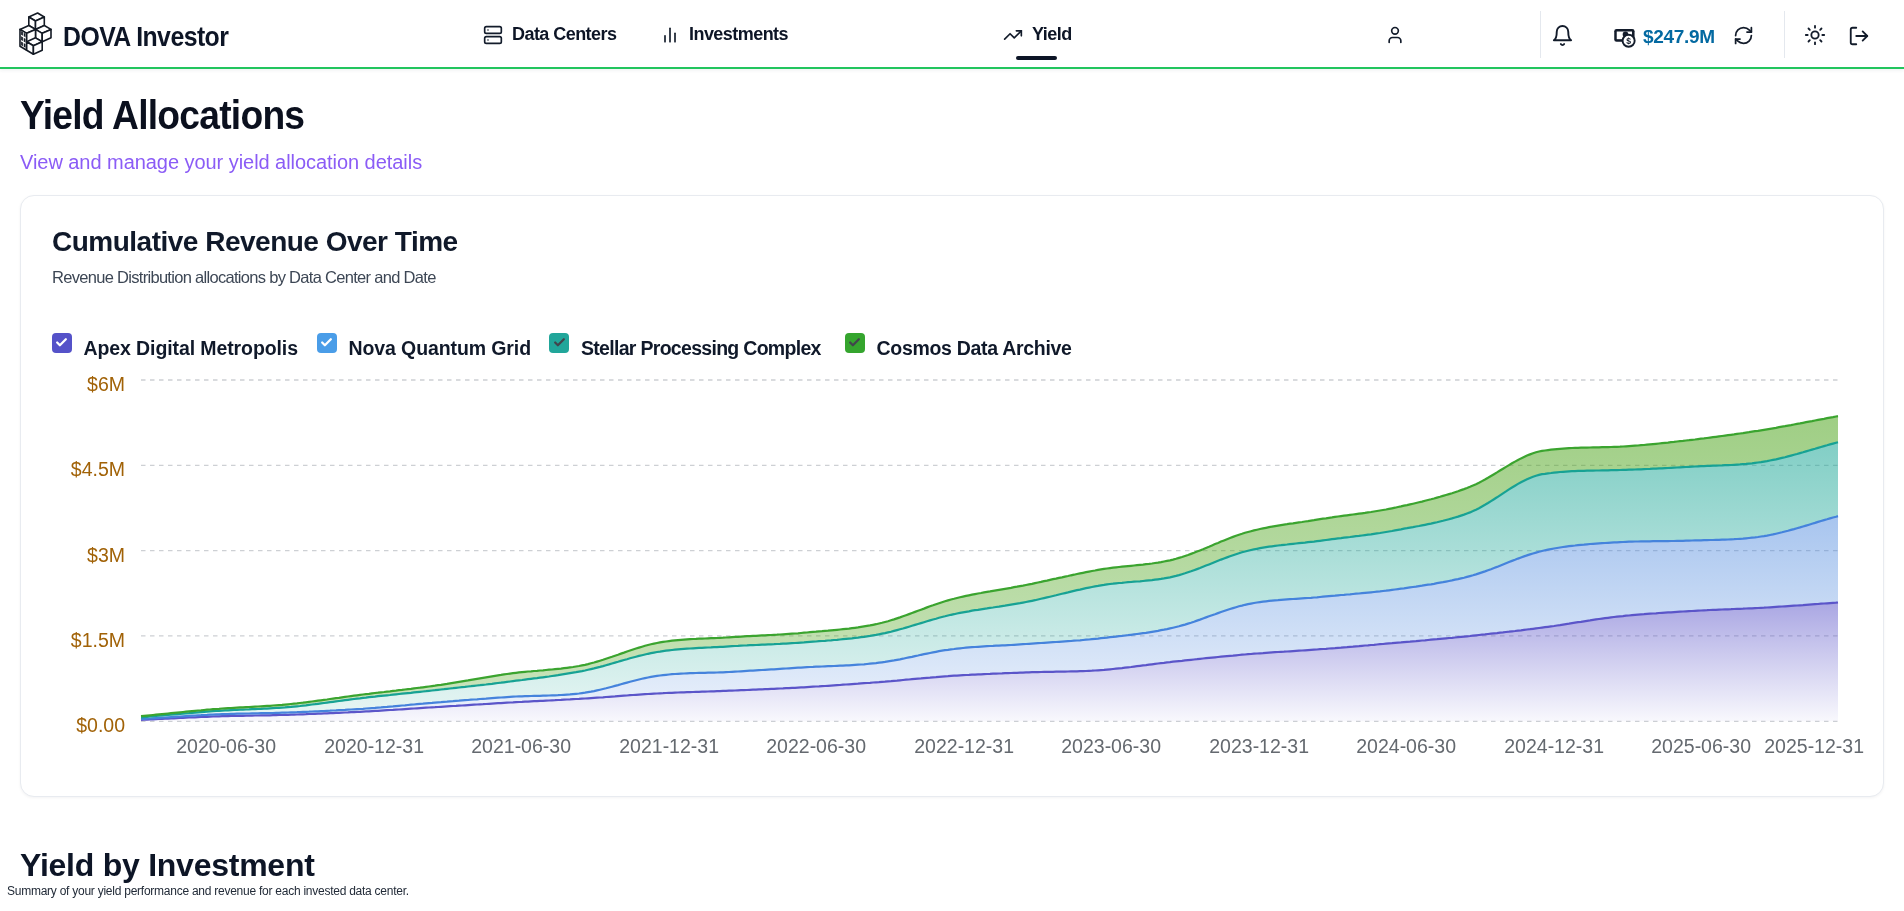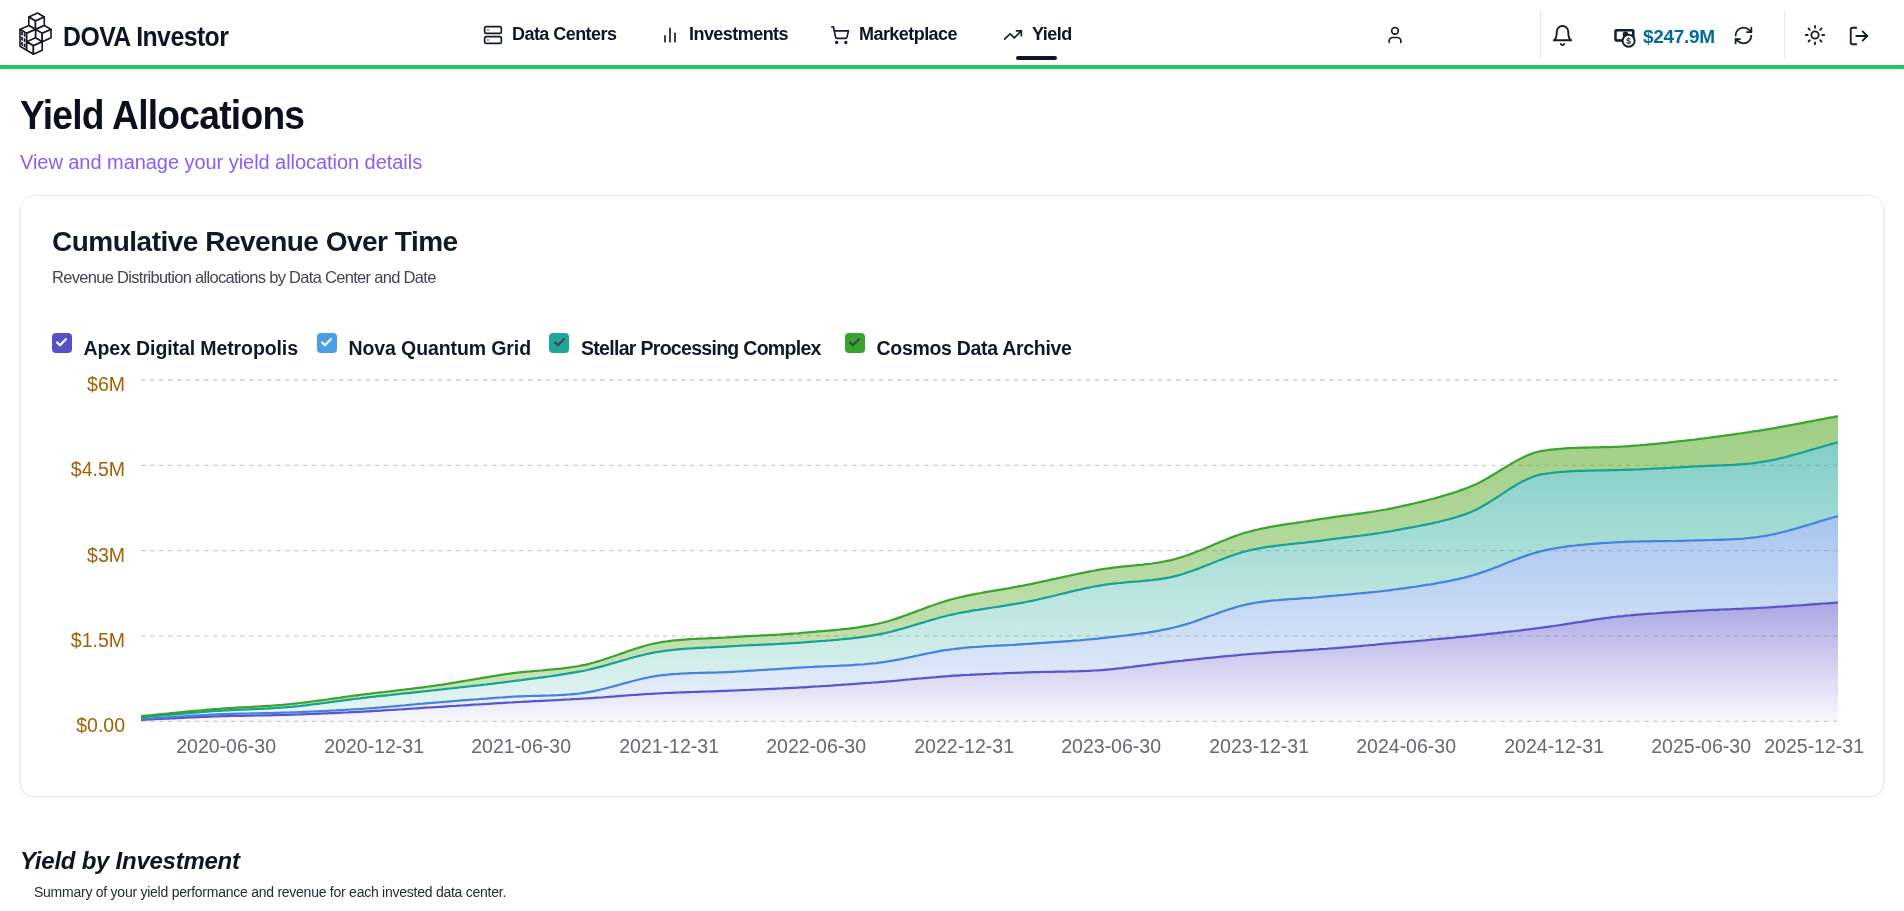--- a/index.html
+++ b/index.html
@@ -1,18 +1,18 @@
 <!DOCTYPE html>
 <html><head><meta charset="utf-8"><title>DOVA Investor</title>
 <style>
 * { margin:0; padding:0; box-sizing:border-box; }
 html,body { width:1904px; height:911px; background:#fff; font-family:"Liberation Sans",sans-serif; color:#131c2b; overflow:hidden; }
 .abs { position:absolute; }
 
-.header { position:absolute; left:0; top:0; width:1904px; height:69px; background:#fff; border-bottom:4px solid #22c55e; box-shadow:0 2px 3px rgba(25,35,60,0.05); z-index:5; }
+.header { position:absolute; left:0; top:0; width:1904px; height:69px; background:#fff; border-bottom:2px solid #22c55e; box-shadow:0 2px 3px rgba(25,35,60,0.05); z-index:5; }
 .brand { position:absolute; left:63px; top:22px; font-size:27px; font-weight:bold; letter-spacing:-0.6px; color:#0d1526; transform:scaleX(0.92); transform-origin:left center; white-space:nowrap; }
 .nav { position:absolute; top:0; height:69px; display:flex; align-items:center; gap:9px; font-size:18px; font-weight:bold; color:#0d1526; letter-spacing:-0.55px; white-space:nowrap; }
 .nav svg { flex:0 0 auto; }
 .yield-underline { position:absolute; left:1016px; top:55.5px; width:41px; height:4px; border-radius:2px; background:#0d1526; }
 .sep { position:absolute; top:11px; width:1px; height:47px; background:#e4e8ee; }
 .uname { position:absolute; left:1413px; top:0; height:69px; display:flex; align-items:center; font-size:18.5px; font-weight:bold; letter-spacing:-0.65px; color:#0d1526; }
 .cash { position:absolute; left:1643px; top:0; height:74px; display:flex; align-items:center; font-size:19px; font-weight:bold; letter-spacing:-0.3px; color:#0369a1; }
 
 .h1 { position:absolute; left:20px; top:93px; font-size:40px; font-weight:bold; letter-spacing:-0.8px; color:#0b101e; transform:scaleX(0.93); transform-origin:left center; white-space:nowrap; }
 .h1sub { position:absolute; left:20px; top:151px; font-size:20px; letter-spacing:-0.05px; color:#8b5cf6; }
@@ -22,22 +22,22 @@
 .csub { position:absolute; left:52px; top:268px; font-size:16.5px; letter-spacing:-0.7px; color:#3d4755; }
 
 .litem { position:absolute; top:325px; display:flex; align-items:center; gap:12px; }
 .cb { width:20px; height:20px; border-radius:4px; display:flex; align-items:center; justify-content:center; }
 .ltxt { font-size:19.5px; font-weight:bold; color:#10192a; white-space:nowrap;margin-top:12px; }
 
 .chart { position:absolute; left:20px; top:360px; }
 .ylab { position:absolute; right:1779px; width:100px; text-align:right; font-size:19.5px; color:#a16207; height:22px; line-height:22px; white-space:nowrap; }
 .xlab { position:absolute; top:736px; width:120px; text-align:right; font-size:19.5px; line-height:21px; color:#64696f; white-space:nowrap; }
 
-.h2 { position:absolute; left:20px; top:847px; font-size:24px; font-weight:bold; letter-spacing:-0.25px; color:#0d1526;font-style:italic; }
-.h2sub { position:absolute; left:34px; top:884px; font-size:14px; letter-spacing:-0.25px; color:#222b38; }
+.h2 { position:absolute; left:20px; top:847px; font-size:32px; font-weight:bold; letter-spacing:-0.25px; color:#0d1526; }
+.h2sub { position:absolute; left:7px; top:884px; font-size:12px; letter-spacing:-0.25px; color:#222b38; }
 </style></head>
 <body>
 <div class="header">
   <svg class="abs" style="left:19px;top:12px" width="34" height="44" viewBox="0 0 34 44">
       <path d="M18.60 1.05 L25.30 5.00 L16.50 8.95 L9.80 5.00 Z" fill="#fff" stroke="#131a24" stroke-width="1.6" stroke-linejoin="round"></path>
       <path d="M9.80 5.00 L16.50 8.95 L16.50 17.40 L9.80 13.45 Z" fill="#fff" stroke="#131a24" stroke-width="1.6" stroke-linejoin="round"></path>
       <path d="M16.50 8.95 L25.30 5.00 L25.30 13.45 L16.50 17.40 Z" fill="#fff" stroke="#131a24" stroke-width="1.6" stroke-linejoin="round"></path>
       <path d="M25.30 13.45 L32.00 17.40 L23.20 21.35 L16.50 17.40 Z" fill="#fff" stroke="#131a24" stroke-width="1.6" stroke-linejoin="round"></path>
       <path d="M16.50 17.40 L23.20 21.35 L23.20 29.80 L16.50 25.85 Z" fill="#fff" stroke="#131a24" stroke-width="1.6" stroke-linejoin="round"></path>
       <path d="M23.20 21.35 L32.00 17.40 L32.00 25.85 L23.20 29.80 Z" fill="#fff" stroke="#131a24" stroke-width="1.6" stroke-linejoin="round"></path>
@@ -64,28 +64,20 @@
       </svg>
       <span>Data Centers</span>
     </div>
   <div class="nav" style="left:660px">
       <svg class="" width="20" height="20" viewBox="0 0 24 24" fill="none" stroke="#131c2b" stroke-width="2" stroke-linecap="round" stroke-linejoin="round">
         <line x1="6" y1="20" x2="6" y2="13"></line>
         <line x1="12" y1="20" x2="12" y2="4"></line>
         <line x1="18" y1="20" x2="18" y2="10"></line>
       </svg>
       <span>Investments</span>
-    </div>
-  <div class="nav" style="left:830px">
-      <svg class="" width="20" height="20" viewBox="0 0 24 24" fill="none" stroke="#131c2b" stroke-width="2" stroke-linecap="round" stroke-linejoin="round">
-        <circle cx="8" cy="21" r="1"></circle>
-        <circle cx="19" cy="21" r="1"></circle>
-        <path d="M2.05 2.05h2l2.66 12.42a2 2 0 0 0 2 1.58h9.78a2 2 0 0 0 1.95-1.57l1.65-7.43H5.12"></path>
-      </svg>
-      <span>Marketplace</span>
     </div>
   <div class="nav" style="left:1003px">
       <svg class="" width="20" height="20" viewBox="0 0 24 24" fill="none" stroke="#131c2b" stroke-width="2" stroke-linecap="round" stroke-linejoin="round">
         <polyline points="22 7 13.5 15.5 8.5 10.5 2 17"></polyline>
         <polyline points="16 7 22 7 22 13"></polyline>
       </svg>
       <span>Yield</span>
     </div>
   <div class="yield-underline"></div>
   <svg class="abs" style="left:1385px;top:25px" width="20" height="20" viewBox="0 0 24 24" fill="none" stroke="#131c2b" stroke-width="2" stroke-linecap="round" stroke-linejoin="round">

